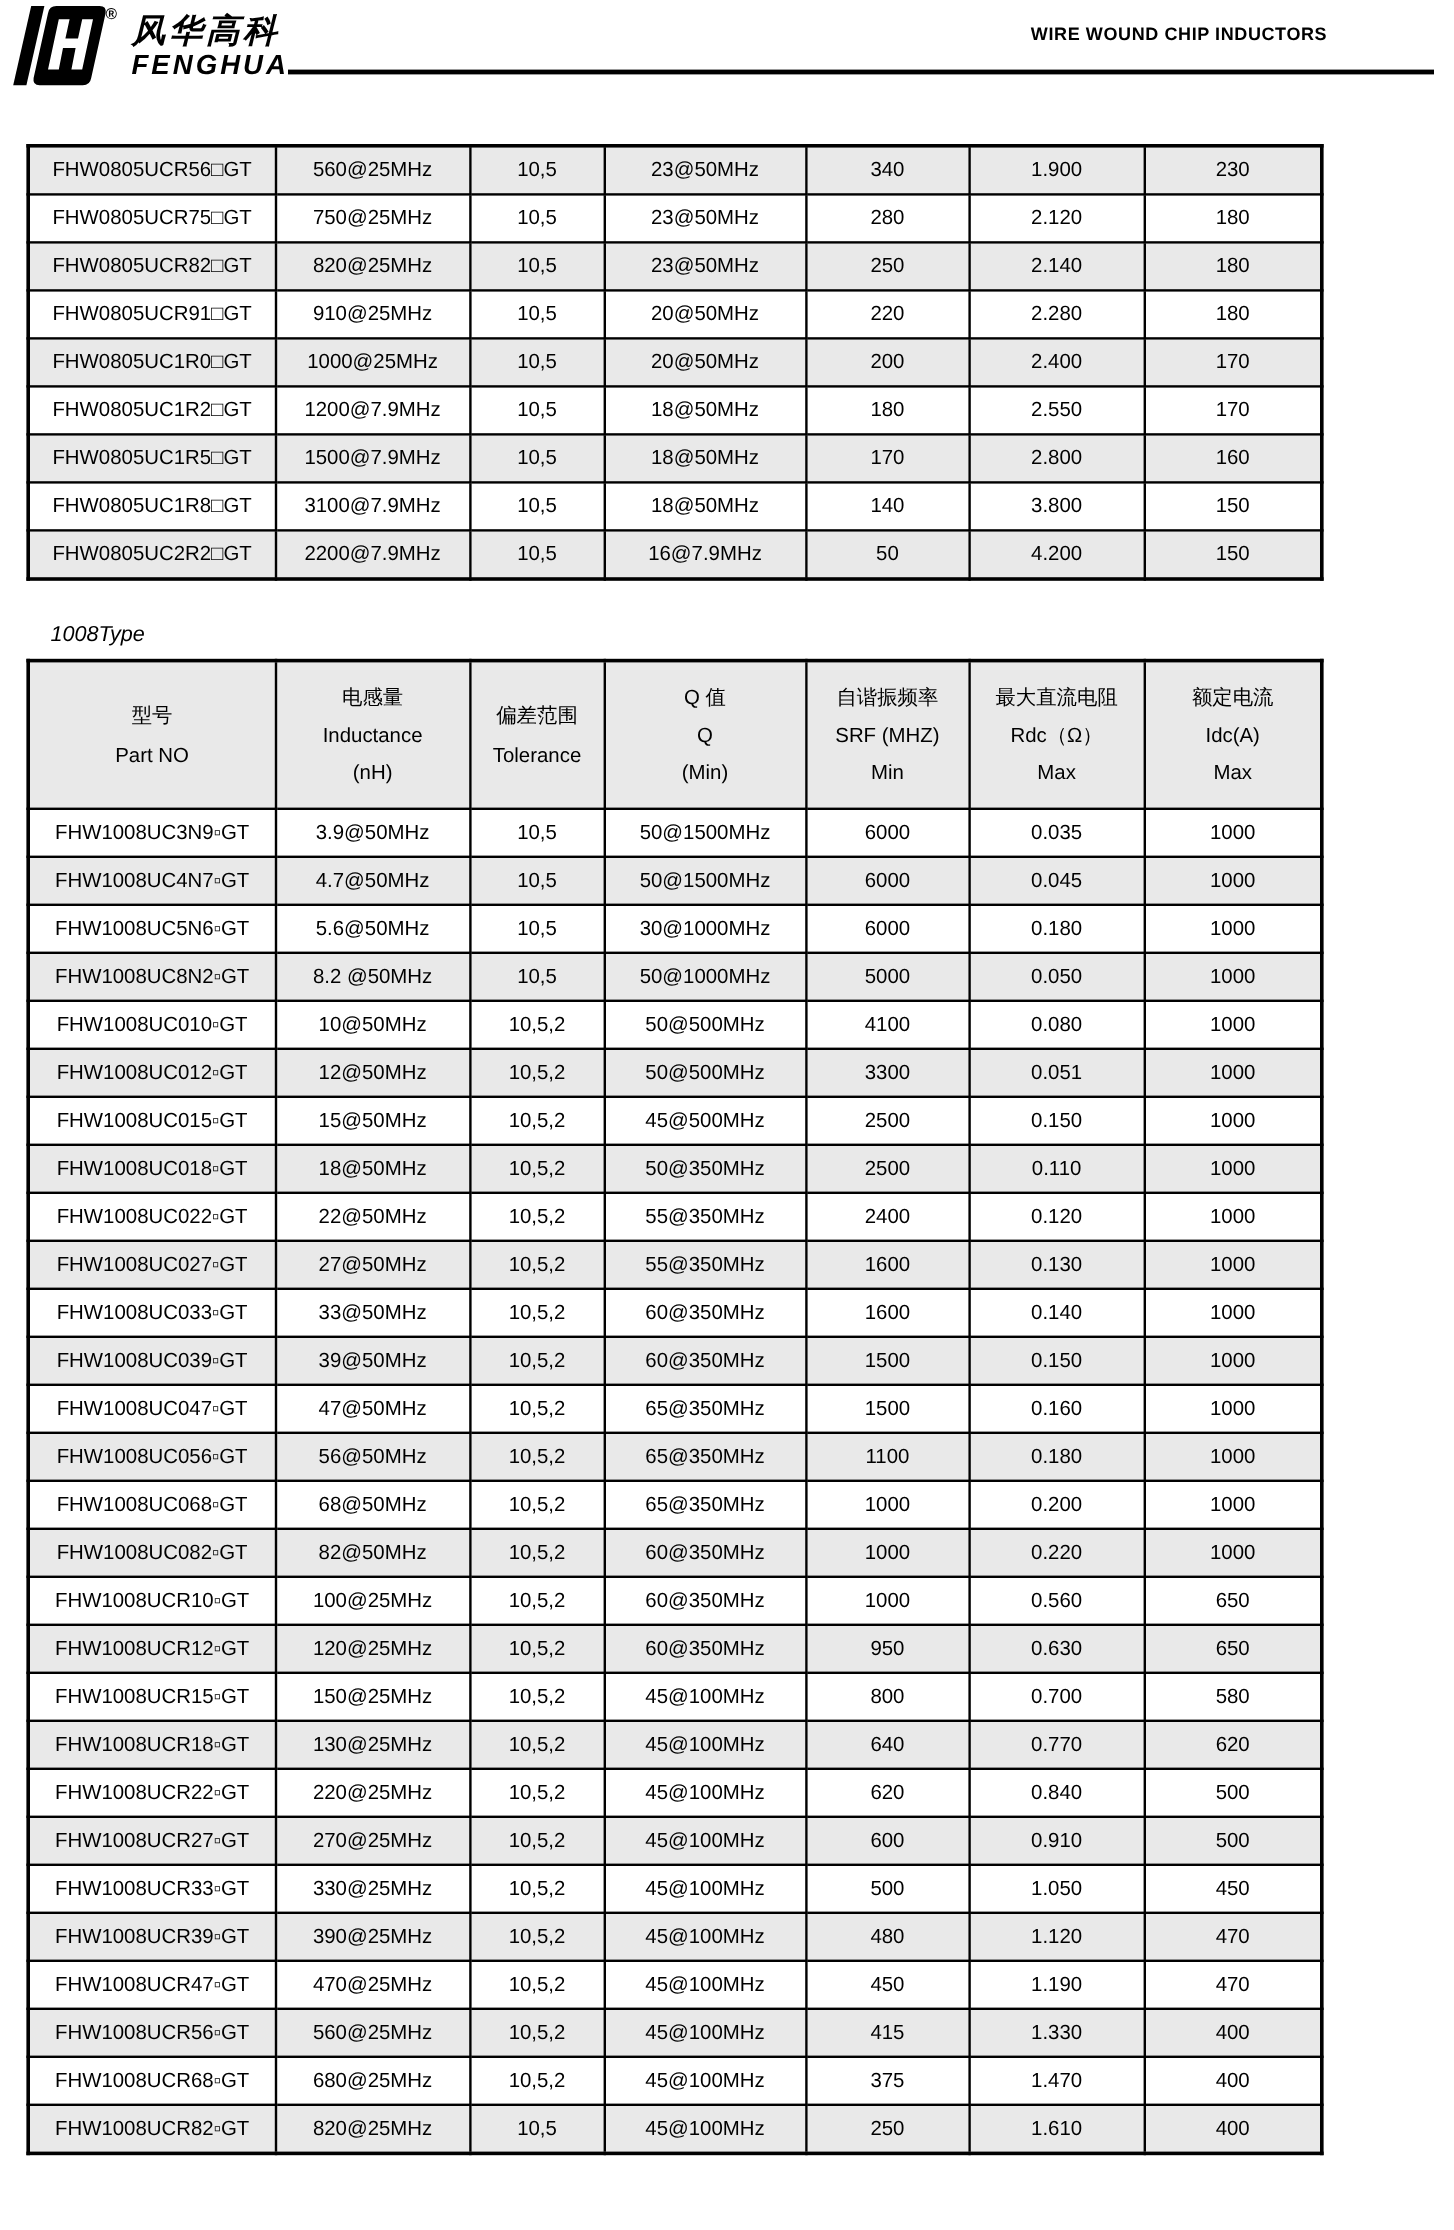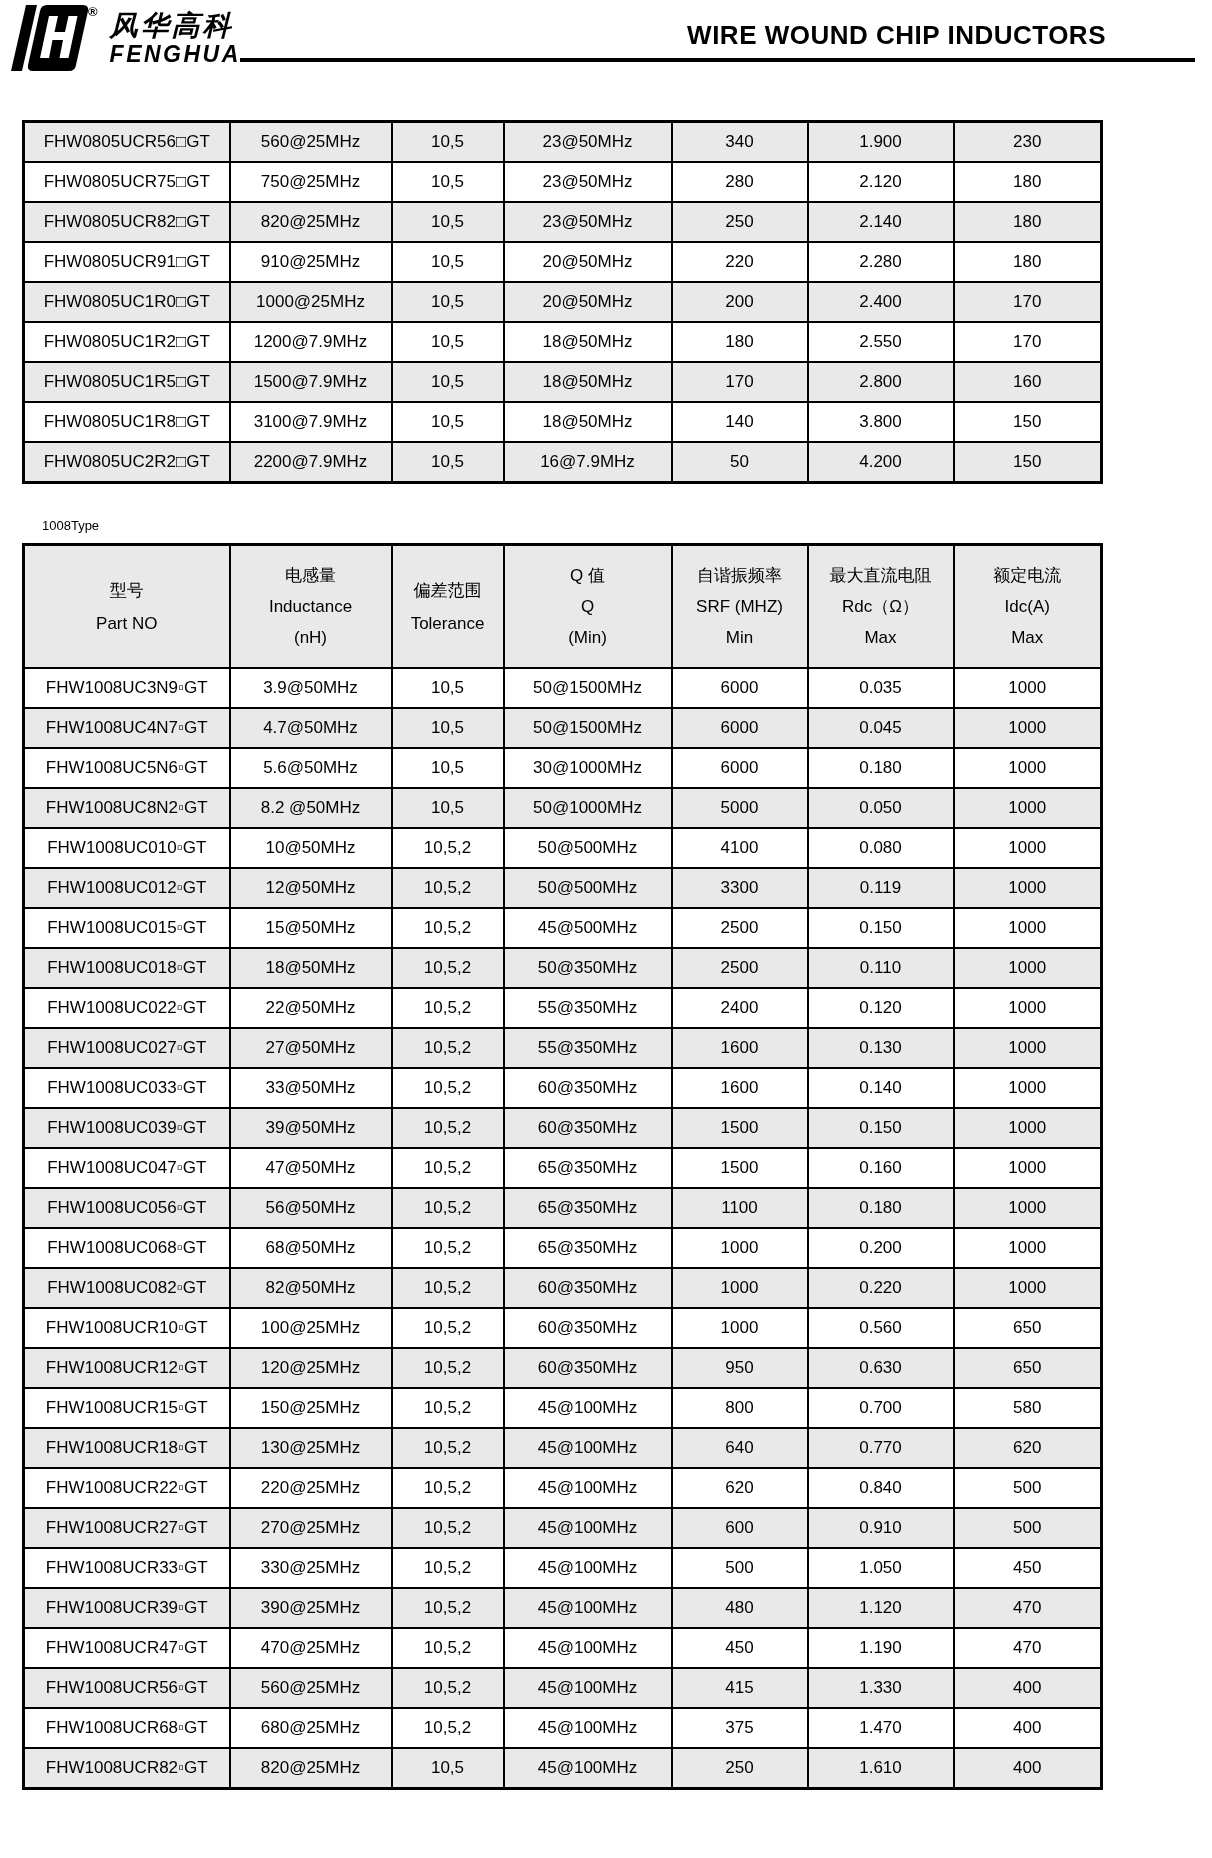--- a/index.html
+++ b/index.html
@@ -9,36 +9,36 @@
     position:relative;overflow:hidden;
   }
   
   .hdr{position:relative;height:80px;}
   .logo{position:absolute;left:10px;top:4px;display:flex;align-items:flex-start;}
   .logo-mark{width:80px;height:68px;}
   .reg{font-size:13px;font-weight:bold;position:relative;top:0px;left:-2px;}
   .logo-text{margin-left:10px;padding-top:8px;line-height:1;font-style:italic;}
   .brand-cn{font-size:28px;font-weight:bold;letter-spacing:3px;}
   .brand-en{font-size:23px;font-weight:bold;letter-spacing:2.5px;margin-top:3px;}
-  .doc-title{position:absolute;top:20px;right:106px;font-size:26px;font-weight:bold;letter-spacing:0.5px;}
+  .doc-title{position:absolute;top:20px;right:106px;font-size:15px;font-weight:bold;letter-spacing:0.5px;}
   .hdr-rule{position:absolute;left:240px;right:17px;top:58px;height:4px;background:#000;}
   
   table.tbl{
     border-collapse:collapse;table-layout:fixed;
     width:1078px;margin-left:22px;
     border:3px solid #000;
   }
   table.tbl td, table.tbl th{
     border:2px solid #000;text-align:center;vertical-align:middle;
     font-size:17px;padding:0;white-space:nowrap;overflow:hidden;
   }
   table.tbl td{height:38px;}
   .tbl-0805{margin-top:40px;}
   .tbl-0805 tbody tr:nth-child(odd) td{background:#e9e9e9;}
-  .section-label{margin:34px 0 10px 42px;font-size:13px;}
+  .section-label{margin:34px 0 10px 42px;font-size:18px;font-style:italic;}
   .tbl-1008 thead th{background:#e9e9e9;font-weight:normal;height:121px;}
   .tbl-1008 thead th div{line-height:23px;margin:8px 0;}
   .tbl-1008 thead th.two div{margin:10px 0;}
   .tbl-1008 tbody tr:nth-child(even) td{background:#e9e9e9;}
 </style>
 </head>
 <body>
 
 <div class="hdr">
   <div class="logo">
@@ -246,21 +246,21 @@
         <td>4100</td>
         <td>0.080</td>
         <td>1000</td>
       </tr>
       <tr>
         <td>FHW1008UC012▫GT</td>
         <td>12@50MHz</td>
         <td>10,5,2</td>
         <td>50@500MHz</td>
         <td>3300</td>
-        <td>0.119</td>
+        <td>0.051</td>
         <td>1000</td>
       </tr>
       <tr>
         <td>FHW1008UC015▫GT</td>
         <td>15@50MHz</td>
         <td>10,5,2</td>
         <td>45@500MHz</td>
         <td>2500</td>
         <td>0.150</td>
         <td>1000</td>

